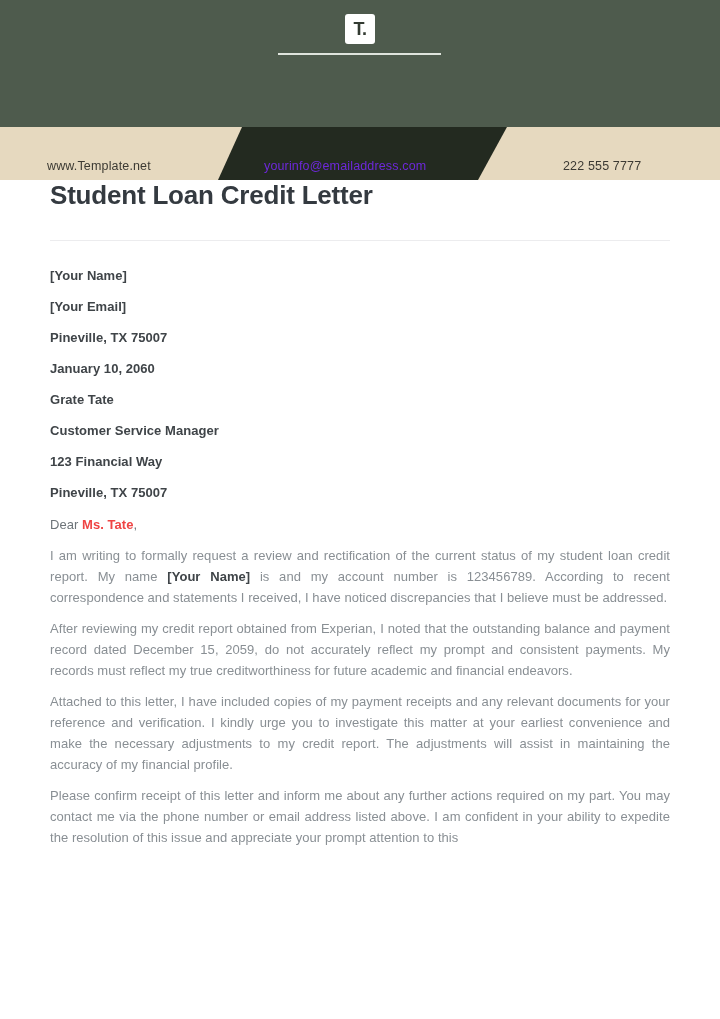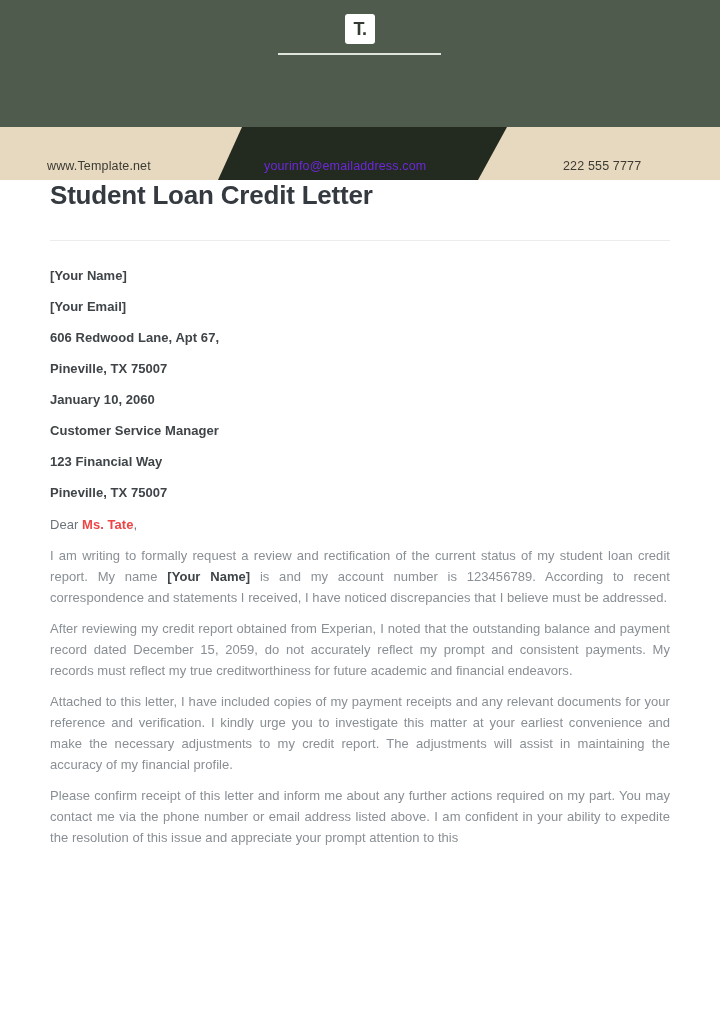--- a/index.html
+++ b/index.html
@@ -185,23 +185,23 @@
 </div>
 
 <div class="letter">
 
   <h1 class="doc-title">Student Loan Credit Letter</h1>
   <div class="title-divider"></div>
 
   <div class="address-block">
     <div class="address-line">[Your Name]</div>
     <div class="address-line">[Your Email]</div>
-    <div class="address-line">606 Redwood Lane, Apt 67,</div>
     <div class="address-line">Pineville, TX 75007</div>
     <div class="address-line">January 10, 2060</div>
+    <div class="address-line">Grate Tate</div>
     <div class="address-line">Customer Service Manager</div>
     <div class="address-line">123 Financial Way</div>
     <div class="address-line">Pineville, TX 75007</div>
   </div>
 
   <p class="salutation"><span>Dear </span><b>Ms. Tate</b><span>,</span></p>
 
   <p class="para"><span>I am writing to formally request a review and rectification of the current status of my student loan credit report. My name </span><b>[Your Name]</b><span> is and my account number is 123456789. According to recent correspondence and statements I received, I have noticed discrepancies that I believe must be addressed.</span></p>
 
   <p class="para">After reviewing my credit report obtained from Experian, I noted that the outstanding balance and payment record dated December 15, 2059, do not accurately reflect my prompt and consistent payments. My records must reflect my true creditworthiness for future academic and financial endeavors.</p>

